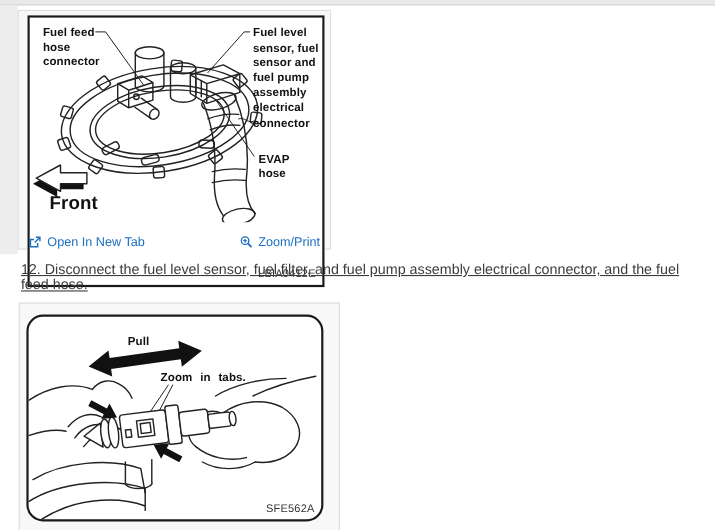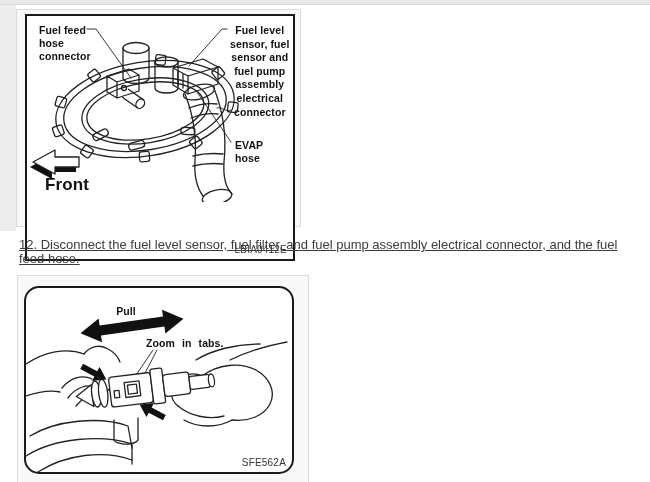--- a/index.html
+++ b/index.html
@@ -18,21 +18,21 @@
   .diagram-box{
     position:absolute;background:#ffffff;border:2px solid #1a1a1a;box-sizing:border-box;
   }
   #box1{left:8px;top:4px;width:270px;height:247px;}
   #box2{left:6px;top:10px;width:270px;height:188px;border-radius:15px;}
   .diagram-box svg{position:absolute;left:0;top:0;}
   .dlabel{
     position:absolute;color:#111;font-size:10.5px;font-weight:700;line-height:13px;
     white-space:nowrap;letter-spacing:0.1px;
   }
-  .dlabel.tall{line-height:13.6px;text-align:center;}
+  .dlabel.tall{line-height:13.6px;}
   .dcode{
     position:absolute;right:6px;bottom:4px;color:#333;font-size:10px;font-weight:400;letter-spacing:0.2px;
   }
   .push-label{word-spacing:4px;font-weight:700;}
   .actions-row{
     position:absolute;left:0;right:0;display:flex;justify-content:space-between;align-items:center;
     height:22px;padding:0 9px;
   }
   #card1 .actions-row{top:200px;}
   #card2 .actions-row{top:202px;}
@@ -126,20 +126,42 @@
         <div>connector</div>
       </div>
       <div class="dlabel" style="left:208px;top:123px;">
         <div>EVAP</div>
         <div>hose</div>
       </div>
       <div class="dlabel" style="left:18px;top:162px;font-size:17px;">Front</div>
       <div class="dcode">LBIA0412E</div>
     </div>
 
+    <div class="actions-row">
+      <a class="link">
+        <span>
+          <svg width="12" height="12" viewBox="0 0 12 12" fill="none" stroke="#1c6fc2" stroke-width="1.3">
+            <path d="M8.2,7 V10.3 H1.7 V3.8 H5"></path>
+            <path d="M6.6,1.7 H10.3 V5.4"></path>
+            <path d="M10.1,1.9 L5.6,6.4"></path>
+          </svg>
+        </span>
+        <span>Open In New Tab</span>
+      </a>
+      <a class="link">
+        <span>
+          <svg width="12" height="12" viewBox="0 0 12 12" fill="none" stroke="#1c6fc2" stroke-width="1.2">
+            <circle cx="4.8" cy="4.8" r="3.4"></circle>
+            <path d="M4.8,3.2 V6.4 M3.2,4.8 H6.4"></path>
+            <path d="M7.3,7.3 L10.6,10.6" stroke-width="1.6"></path>
+          </svg>
+        </span>
+        <span>Zoom/Print</span>
+      </a>
+    </div>
   </div>
 
   <div class="step-text">12. Disconnect the fuel level sensor, fuel filter, and fuel pump assembly electrical connector, and the fuel feed hose.</div>
 
   <div class="figure-card" id="card2">
     <div class="diagram-box" id="box2">
       <svg width="266" height="184" viewBox="0 0 266 184">
         <g class="lineart">
 
           <polygon points="54,38 74,26 74,33 138,33 138,26 158,38 138,50 138,43 74,43 74,50" fill="#111" stroke="none" transform="rotate(-8 106 38)"></polygon>

